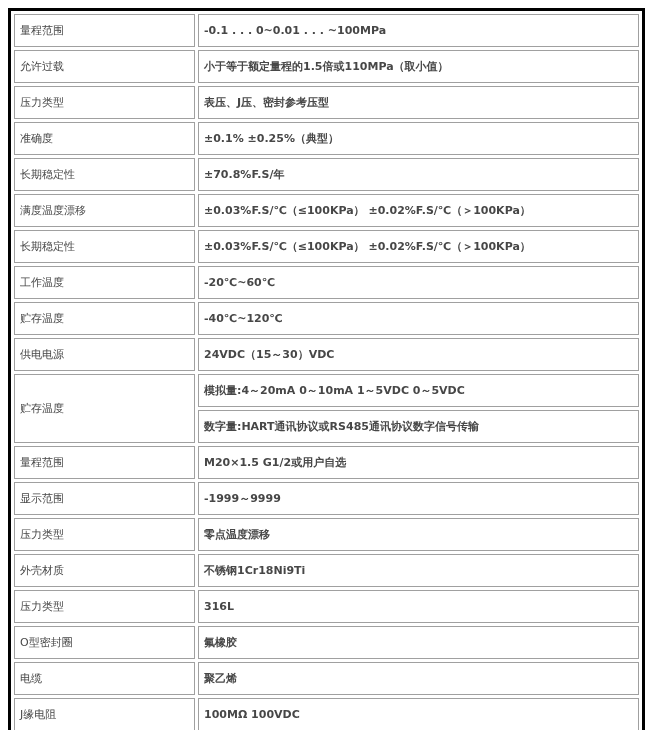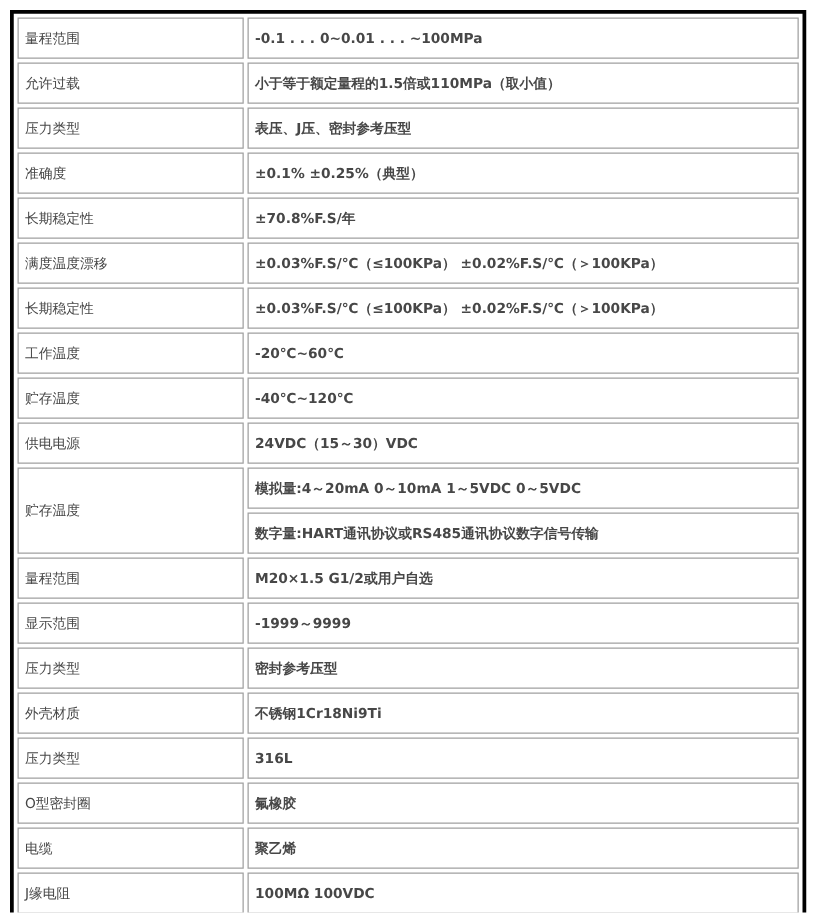--- a/index.html
+++ b/index.html
@@ -99,21 +99,21 @@
         <tr>
           <td class="label-cell">量程范围</td>
           <td class="value-cell">M20×1.5  G1/2或用户自选</td>
         </tr>
         <tr>
           <td class="label-cell">显示范围</td>
           <td class="value-cell">-1999～9999</td>
         </tr>
         <tr>
           <td class="label-cell">压力类型</td>
-          <td class="value-cell">密封参考压型</td>
+          <td class="value-cell">零点温度漂移</td>
         </tr>
         <tr>
           <td class="label-cell">外壳材质</td>
           <td class="value-cell">不锈钢1Cr18Ni9Ti</td>
         </tr>
         <tr>
           <td class="label-cell">压力类型</td>
           <td class="value-cell">316L</td>
         </tr>
         <tr>

